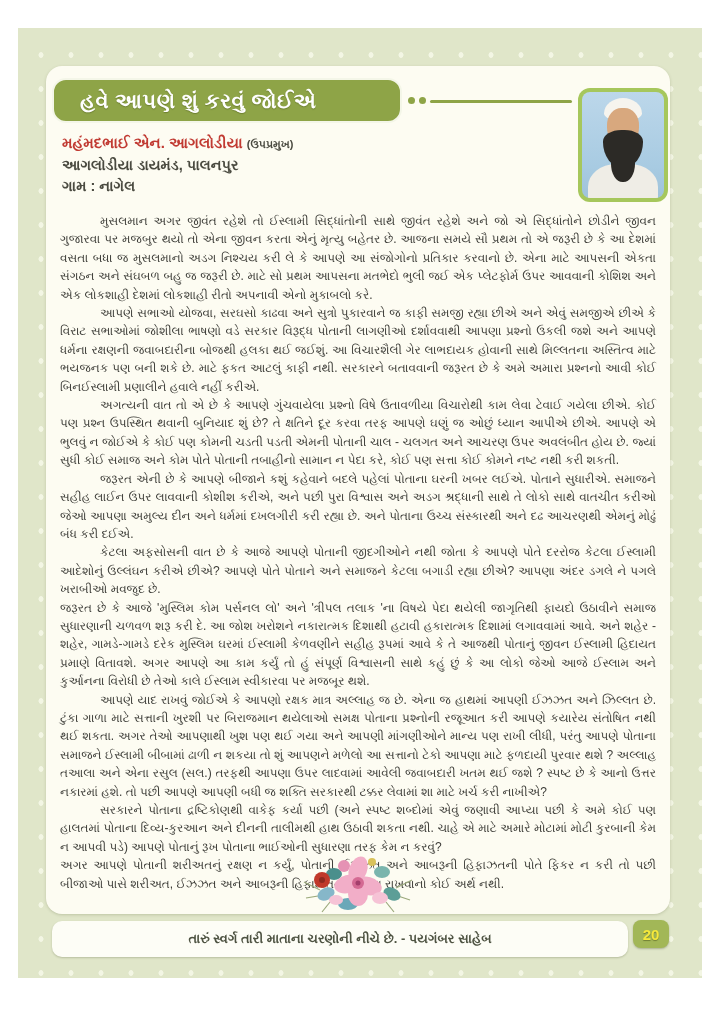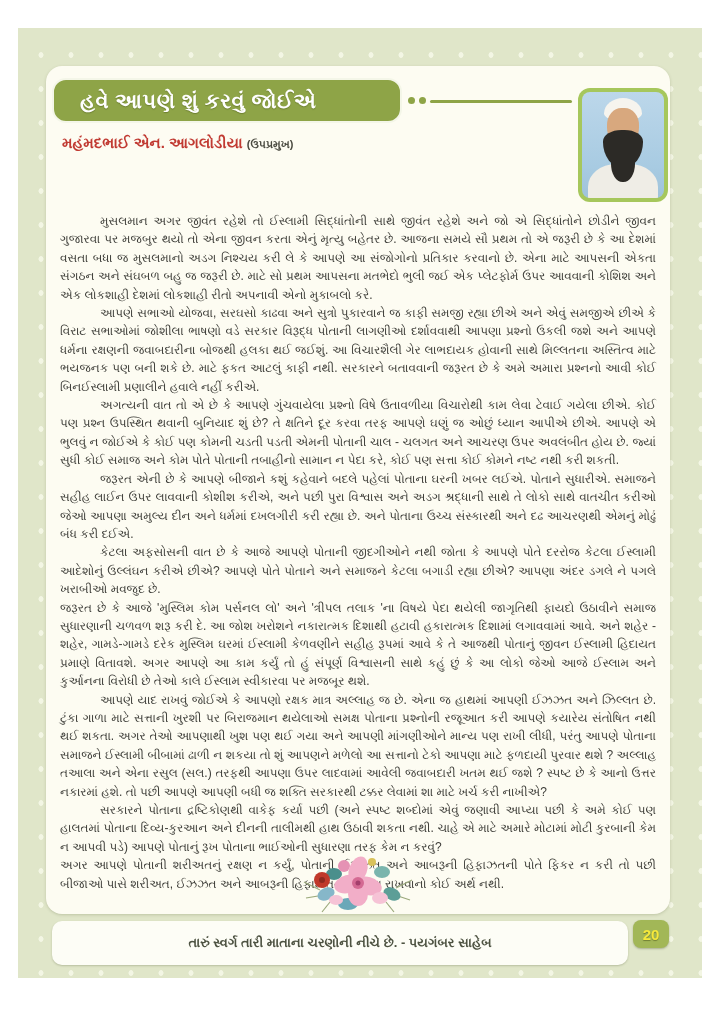--- a/index.html
+++ b/index.html
@@ -71,21 +71,21 @@
   .author .org,.author .village{font-size:14.5px;font-weight:bold;color:var(--ink-soft);}
   .body-text{
     position:absolute;left:14px;top:146px;width:596px;
     font-size:12px;line-height:18.4px;color:var(--ink);
     text-align:justify;
   }
   .body-text p{margin:0;}
   .body-text p.indent{text-indent:40px;}
   .flower{position:absolute;left:50%;top:786px;transform:translateX(-50%);}
   .footer-bar{
-    position:absolute;left:34px;top:893px;width:576px;height:44px;
+    position:absolute;left:34px;top:893px;width:576px;height:36px;
     background:#fdfdf6;border-radius:10px;
     display:flex;align-items:center;justify-content:center;
     box-shadow:0 1px 2px rgba(90,100,60,.3);
   }
   .footer-bar .quote{font-size:13px;font-weight:bold;color:#4e5342;}
   .page-num{
     position:absolute;left:615px;top:892px;width:36px;height:28px;
     background:var(--num-green);border-radius:8px;
     display:flex;align-items:center;justify-content:center;
     box-shadow:0 1px 2px rgba(90,100,60,.4);
@@ -115,20 +115,22 @@
         <div class="p-beard"></div>
         <div class="p-beard2"></div>
       </div>
     </div>
 
     <div class="author">
       <div class="name-line">
         <span>મહંમદભાઈ એન. આગલોડીયા</span>
         <span class="role">(ઉપપ્રમુખ)</span>
       </div>
+      <div class="org">આગલોડીયા ડાયમંડ, પાલનપુર</div>
+      <div class="village">ગામ : નાગેલ</div>
     </div>
 
     <div class="body-text">
       <p class="indent">મુસલમાન અગર જીવંત રહેશે તો ઈસ્લામી સિદ્ધાંતોની સાથે જીવંત રહેશે અને જો એ સિદ્ધાંતોને છોડીને જીવન ગુજારવા પર મજબુર થયો તો એના જીવન કરતા એનું મૃત્યુ બહેતર છે. આજના સમયે સૌ પ્રથમ તો એ જરૂરી છે કે આ દેશમાં વસતા બધા જ મુસલમાનો અડગ નિશ્ચય કરી લે કે આપણે આ સંજોગોનો પ્રતિકાર કરવાનો છે. એના માટે આપસની એકતા સંગઠન અને સંઘબળ બહુ જ જરૂરી છે. માટે સો પ્રથમ આપસના મતભેદો ભુલી જઈ એક પ્લેટફોર્મ ઉપર આવવાની કોશિશ અને એક લોકશાહી દેશમાં લોકશાહી રીતો અપનાવી એનો મુકાબલો કરે.</p>
       <p class="indent">આપણે સભાઓ યોજવા, સરઘસો કાઢવા અને સુત્રો પુકારવાને જ કાફી સમજી રહ્યા છીએ અને એવું સમજીએ છીએ કે વિરાટ સભાઓમાં જોશીલા ભાષણો વડે સરકાર વિરૂદ્ધ પોતાની લાગણીઓ દર્શાવવાથી આપણા પ્રશ્નો ઉકલી જશે અને આપણે ધર્મના રક્ષણની જવાબદારીના બોજથી હલકા થઈ જઈશું. આ વિચારશૈલી ગેર લાભદાયક હોવાની સાથે મિલ્લતના અસ્તિત્વ માટે ભયજનક પણ બની શકે છે. માટે ફકત આટલું કાફી નથી. સરકારને બતાવવાની જરૂરત છે કે અમે અમારા પ્રશ્નનો આવી કોઈ બિનઈસ્લામી પ્રણાલીને હવાલે નહીં કરીએ.</p>
       <p class="indent">અગત્યની વાત તો એ છે કે આપણે ગુંચવાયેલા પ્રશ્નો વિષે ઉતાવળીયા વિચારોથી કામ લેવા ટેવાઈ ગયેલા છીએ. કોઈ પણ પ્રશ્ન ઉપસ્થિત થવાની બુનિયાદ શું છે? તે ક્ષતિને દૂર કરવા તરફ આપણે ઘણું જ ઓછું ધ્યાન આપીએ છીએ. આપણે એ ભુલવું ન જોઈએ કે કોઈ પણ કોમની ચડતી પડતી એમની પોતાની ચાલ - ચલગત અને આચરણ ઉપર અવલંબીત હોય છે. જ્યાં સુધી કોઈ સમાજ અને કોમ પોતે પોતાની તબાહીનો સામાન ન પેદા કરે, કોઈ પણ સત્તા કોઈ કોમને નષ્ટ નથી કરી શકતી.</p>
       <p class="indent">જરૂરત એની છે કે આપણે બીજાને કશું કહેવાને બદલે પહેલાં પોતાના ઘરની ખબર લઈએ. પોતાને સુધારીએ. સમાજને સહીહ લાઈન ઉપર લાવવાની કોશીશ કરીએ, અને પછી પુરા વિશ્વાસ અને અડગ શ્રદ્ધાની સાથે તે લોકો સાથે વાતચીત કરીઓ જેઓ આપણા અમુલ્ય દીન અને ધર્મમાં દખલગીરી કરી રહ્યા છે. અને પોતાના ઉચ્ચ સંસ્કારથી અને દઢ આચરણથી એમનું મોઢું બંધ કરી દઈએ.</p>
       <p class="indent">કેટલા અફસોસની વાત છે કે આજે આપણે પોતાની જીદગીઓને નથી જોતા કે આપણે પોતે દરરોજ કેટલા ઈસ્લામી આદેશોનું ઉલ્લંઘન કરીએ છીએ? આપણે પોતે પોતાને અને સમાજને કેટલા બગાડી રહ્યા છીએ? આપણા અંદર ડગલે ને પગલે ખરાબીઓ મવજુદ છે.</p>
       <p>જરૂરત છે કે આજે 'મુસ્લિમ કોમ પર્સનલ લો' અને 'ત્રીપલ તલાક 'ના વિષયે પેદા થયેલી જાગૃતિથી ફાયદો ઉઠાવીને સમાજ સુધારણાની ચળવળ શરૂ કરી દે. આ જોશ ખરોશને નકારાત્મક દિશાથી હટાવી હકારાત્મક દિશામાં લગાવવામાં આવે. અને શહેર - શહેર, ગામડે-ગામડે દરેક મુસ્લિમ ઘરમાં ઈસ્લામી કેળવણીને સહીહ રૂપમાં આવે કે તે આજથી પોતાનું જીવન ઈસ્લામી હિદાયત પ્રમાણે વિતાવશે. અગર આપણે આ કામ કર્યું તો હું સંપૂર્ણ વિશ્વાસની સાથે કહું છું કે આ લોકો જેઓ આજે ઈસ્લામ અને કુર્આનના વિરોધી છે તેઓ કાલે ઈસ્લામ સ્વીકારવા પર મજબૂર થશે.</p>
       <p class="indent">આપણે યાદ રાખવું જોઈએ કે આપણો રક્ષક માત્ર અલ્લાહ જ છે. એના જ હાથમાં આપણી ઈઝઝત અને ઝિલ્લત છે. ટુંકા ગાળા માટે સત્તાની ખુરશી પર બિરાજમાન થયેલાઓ સમક્ષ પોતાના પ્રશ્નોની રજૂઆત કરી આપણે કયારેય સંતોષિત નથી થઈ શકતા. અગર તેઓ આપણાથી ખુશ પણ થઈ ગયા અને આપણી માંગણીઓને માન્ય પણ રાખી લીધી, પરંતુ આપણે પોતાના સમાજને ઈસ્લામી બીબામાં ઢાળી ન શકયા તો શું આપણને મળેલો આ સત્તાનો ટેકો આપણા માટે ફળદાયી પુરવાર થશે ? અલ્લાહ તઆલા અને એના રસુલ (સલ.) તરફથી આપણા ઉપર લાદવામાં આવેલી જવાબદારી ખતમ થઈ જશે ? સ્પષ્ટ છે કે આનો ઉત્તર નકારમાં હશે. તો પછી આપણે આપણી બધી જ શક્તિ સરકારથી ટક્કર લેવામાં શા માટે ખર્ચ કરી નાખીએ?</p>

